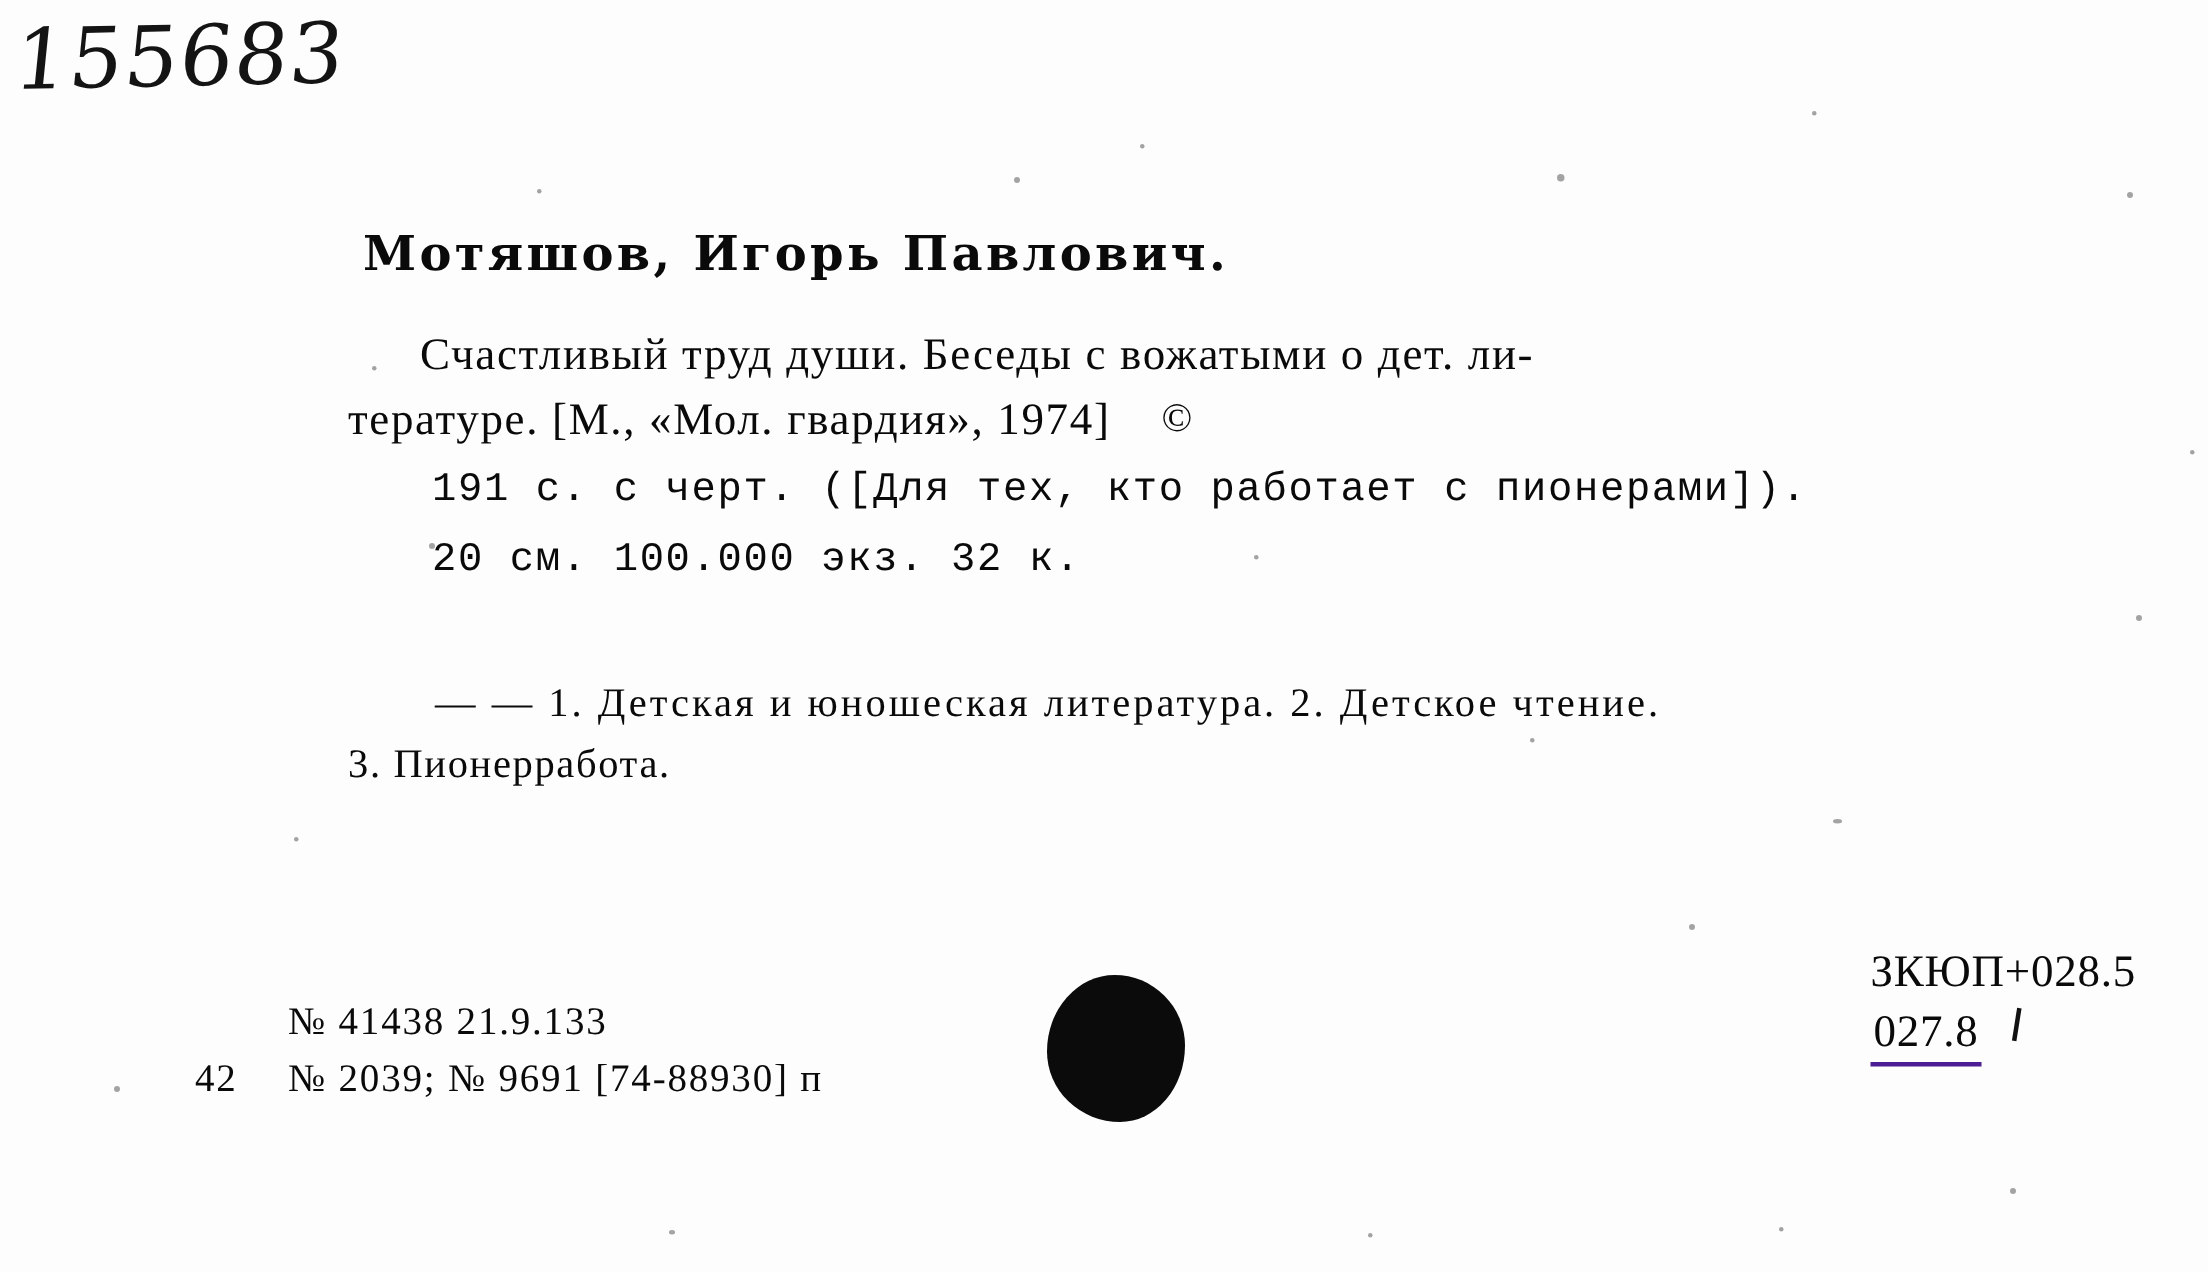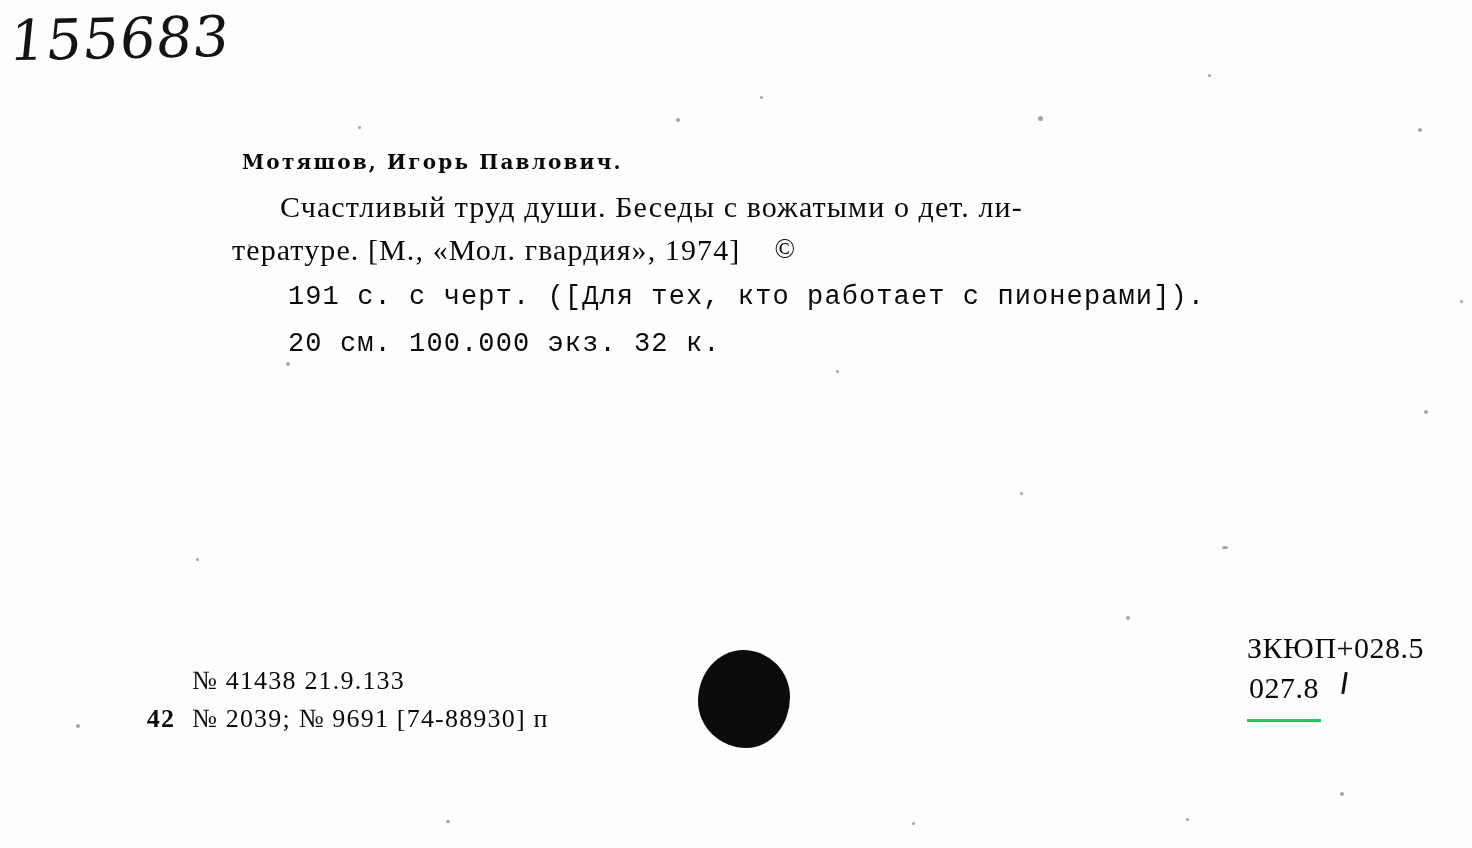--- a/index.html
+++ b/index.html
@@ -41,23 +41,23 @@
   
   #body-block {
     position: absolute;
     left: 232px;
     top: 150px;
     width: 1190px;
   }
   .author {
     font-family: "DejaVu Serif", serif;
     font-weight: 700;
-    font-size: 20px;
+    font-size: 32px;
     letter-spacing: 2.2px;
-    margin: 0 0 12px 10px;
+    margin: 0 0 28px 10px;
   }
   .title-line {
     font-size: 30px;
     letter-spacing: 1.1px;
     line-height: 1.42;
     margin: 0;
     white-space: nowrap;
   }
   .indent1 { padding-left: 48px; }
   .indent2 { padding-left: 56px; }
@@ -98,22 +98,22 @@
     top: 662px;
     font-size: 26px;
     letter-spacing: 1.2px;
     line-height: 1.45;
     white-space: nowrap;
   }
   #ctrl .row { display: block; }
   #ctrl .lead {
     display: inline-block;
     width: 62px;
-    text-align: center;
-    font-weight: 700;
+    text-align: left;
+    font-weight: 400;
   }
   #ctrl .lead-blank { display:inline-block; width: 62px; }
 
   
   #blot {
     position: absolute;
     left: 698px;
     top: 650px;
     width: 92px;
     height: 98px;
@@ -126,22 +126,22 @@
     position: absolute;
     right: 48px;
     top: 628px;
     text-align: left;
     font-size: 30px;
     letter-spacing: 0.5px;
     line-height: 1.32;
   }
   #classification .second {
     display: inline-block;
-    border-bottom: 3px solid #22c55e;
-    padding: 0 2px 12px 2px;
+    border-bottom: 3px solid #4c1d95;
+    padding: 0 2px 1px 2px;
   }
   #classification .tick {
     position: absolute;
     right: 78px;
     top: 44px;
     width: 3px;
     height: 22px;
     background: #111;
     transform: rotate(9deg);
   }
@@ -156,20 +156,24 @@
   <div id="body-block">
     <p class="author">Мотяшов, Игорь Павлович.</p>
     <p class="title-line indent1">Счастливый труд души. Беседы с вожатыми о дет. ли-</p>
     <p class="title-line">
       <span>тературе.    [М., «Мол. гвардия», 1974]</span><span class="copymark">©</span>
     </p>
     <p class="phys indent2">191 с.  с черт. ([Для тех, кто работает с пионерами]).</p>
     <p class="phys indent2">20 см. 100.000 экз. 32 к.</p>
   </div>
 
+  <div id="tracings">
+    <div class="dash">— — 1. Детская и юношеская литература.   2. Детское   чтение.</div>
+    <div>3. Пионерработа.</div>
+  </div>
 
   <div id="ctrl">
     <span class="row">
       <span class="lead-blank"></span><span>№ 41438   21.9.133</span>
     </span>
     <span class="row">
       <span class="lead">42</span><span>№ 2039; № 9691 [74-88930] п</span>
     </span>
   </div>
 

